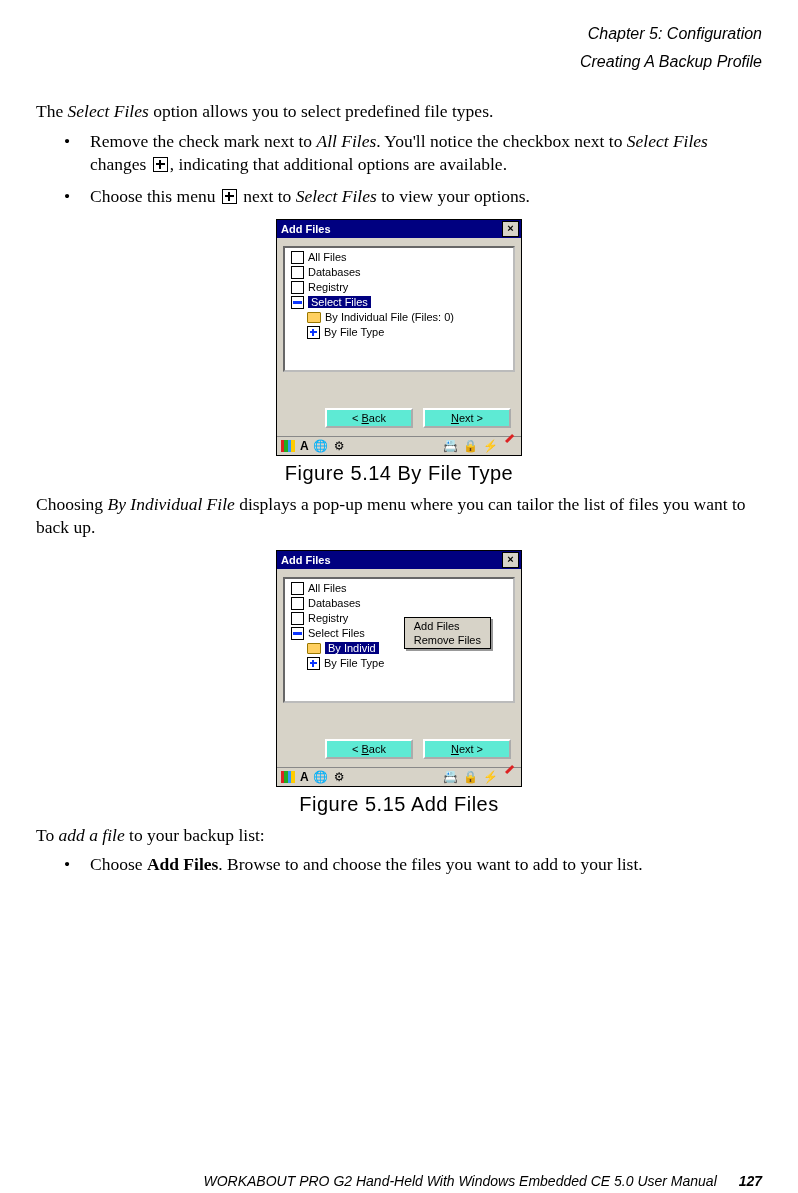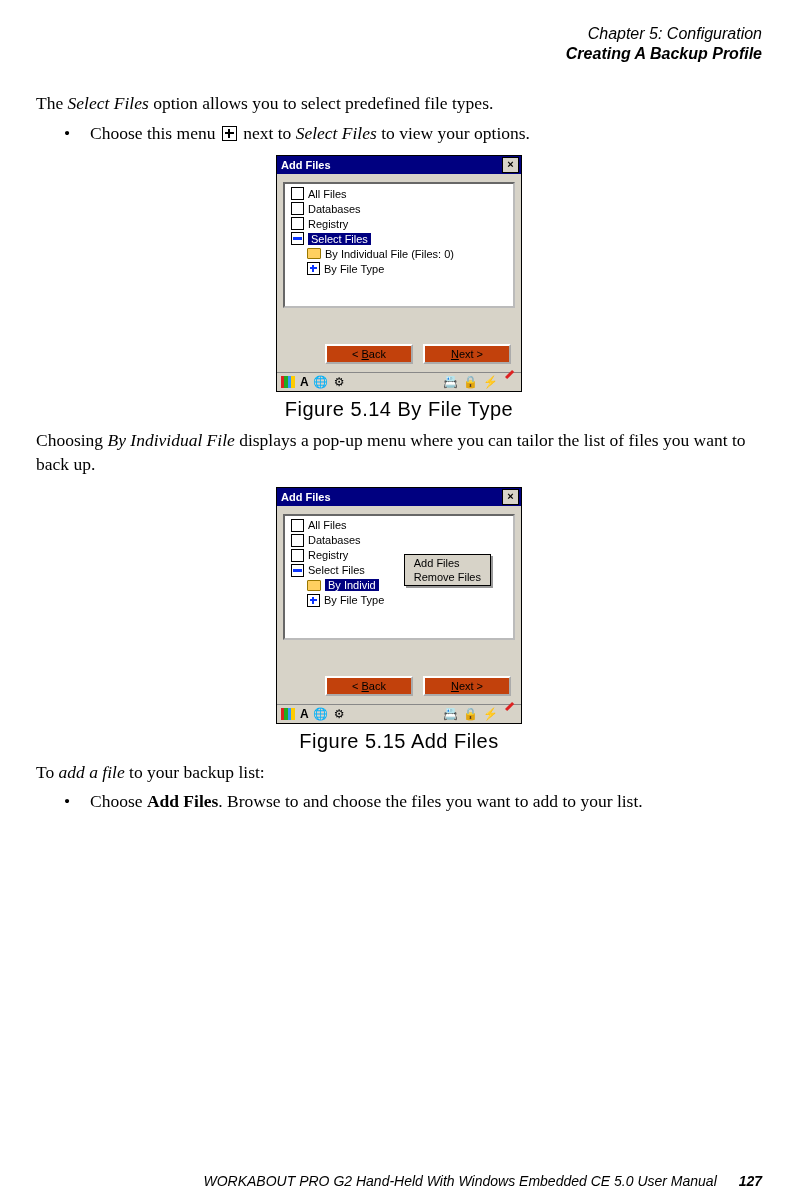--- a/index.html
+++ b/index.html
@@ -19,21 +19,22 @@
   }
   .hdr {
     text-align: right;
     font-style: italic;
     font-family: Arial, Helvetica, sans-serif;
     font-size: 16px;
     line-height: 1.25;
     margin-bottom: 28px;
   }
   .hdr .l2 {
-    font-weight: bold;
+    font-weight: normal;
+    margin-top: 8px;
   }
   p.body {
     margin: 0 0 6px 0;
     line-height: 1.35;
   }
   .em { font-style: italic; }
   .bold { font-weight: bold; }
   ul.bul {
     list-style: none;
     margin: 4px 0 8px 28px;
@@ -193,21 +194,21 @@
   .btnrow {
     display: flex;
     justify-content: flex-end;
     gap: 10px;
     padding: 6px 10px 8px 0;
   }
   .winbtn {
     min-width: 64px;
     padding: 2px 10px;
     border: 2px outset #fff;
-    background: #c2410c;
+    background: #5eead4;
     font-size: 11px;
     text-align: center;
   }
   .ul { text-decoration: underline; }
   .taskbar {
     height: 18px;
     border-top: 1px solid #888;
     background: #d7d3c8;
     display: flex;
     align-items: center;
@@ -257,20 +258,23 @@
   <div class="hdr">
     <div class="l1">Chapter 5: Configuration</div>
     <div class="l2">Creating A Backup Profile</div>
   </div>
 
   <p class="body">
     <span>The </span><span class="em">Select Files</span><span> option allows you to select predefined file types.</span>
   </p>
 
   <ul class="bul">
+    <li>
+      <span>Remove the check mark next to </span><span class="em">All Files</span><span>. You'll notice the checkbox next to </span><span class="em">Select Files</span><span> changes </span><span class="plus-icon"></span><span>, indicating that additional options are available.</span>
+    </li>
     <li>
       <span>Choose this menu </span><span class="plus-icon"></span><span> next to </span><span class="em">Select Files</span><span> to view your options.</span>
     </li>
   </ul>
 
   <div class="dlg-wrap">
     <div class="dlg">
       <div class="titlebar">
         <span class="ttl">Add Files</span>
         <span class="closebox">×</span>

